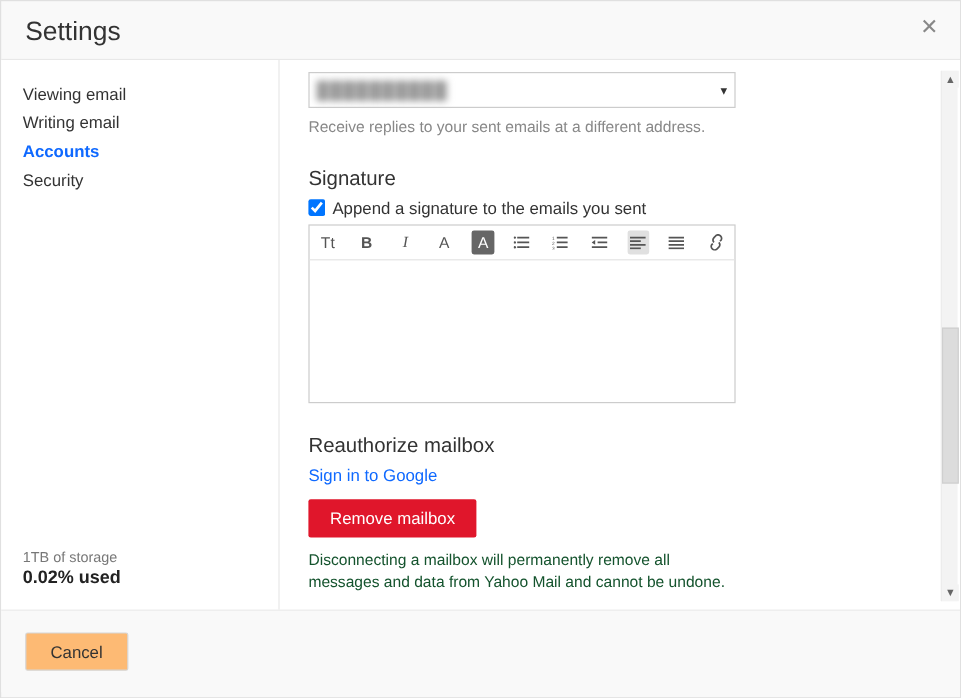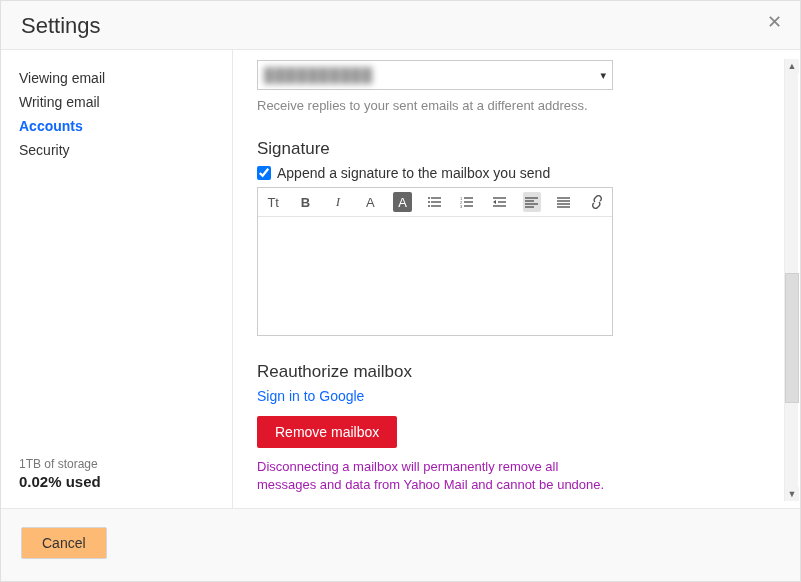--- a/index.html
+++ b/index.html
@@ -27,21 +27,21 @@
 .checkbox-row input { width: 14px; height: 14px; }
 .editor { width: 356px; border: 1px solid #ccc; background: #fff; }
 .toolbar { display: flex; align-items: center; gap: 14px; padding: 4px 6px; border-bottom: 1px solid #e4e4e4; }
 .tbtn { width: 20px; height: 20px; display: inline-flex; align-items: center; justify-content: center; font-size: 13px; color: #555; cursor: pointer; border-radius: 2px; }
 .tbtn.sel { background: #e0e0e0; }
 .tbtn.inverted { background: #666; color: #fff; }
 .editor-area { height: 118px; }
 .link { color: #0f69ff; font-size: 14px; cursor: pointer; display: inline-block; margin-bottom: 12px; }
 .btn { border: none; padding: 8px 18px; font-size: 14px; cursor: pointer; border-radius: 2px; }
 .btn-danger { background: #e0162b; color: #fff; }
-.desc { color: #a21caf; font-size: 13px; margin-top: 10px; max-width: 360px; line-height: 1.4; }
+.desc { color: #14532d; font-size: 13px; margin-top: 10px; max-width: 360px; line-height: 1.4; }
 .footer { padding: 18px 20px; display: flex; gap: 10px; background: #f9f9f9; }
 .btn-primary { background: #0f8cff; color: #fff; padding: 8px 24px; }
 .btn-default { background: #fdba74; color: #333; border: 1px solid #d6d6d6; padding: 7px 20px; }
 .scrollbar-rail { position: absolute; right: 2px; top: 58px; width: 14px; height: 442px; background: #f3f3f3; border-left:1px solid #ececec; }
 .scroll-arrow { width: 14px; height: 14px; font-size: 9px; color: #666; display:flex; align-items:center; justify-content:center; background:#f3f3f3; }
 .scroll-thumb { position: absolute; left: 0; width: 14px; background: #dcdcdc; border:1px solid #cfcfcf; }
 svg { display:block; }
 </style>
 </head>
 <body>
@@ -73,21 +73,21 @@
 
       <div class="reply-select">
         <span class="blur">██████████</span>
         <span class="caret">▾</span>
       </div>
       <div class="helper">Receive replies to your sent emails at a different address.</div>
 
       <div class="section-title">Signature</div>
       <label class="checkbox-row">
         <input type="checkbox" checked="" style="">
-        <span>Append a signature to the mailbox you send</span>
+        <span>Append a signature to the emails you sent</span>
       </label>
 
       <div class="editor">
         <div class="toolbar">
           <span class="tbtn">Tt</span>
           <span class="tbtn" style="font-weight:bold">B</span>
           <span class="tbtn" style="font-style:italic;font-family:serif">I</span>
           <span class="tbtn">A</span>
           <span class="tbtn inverted">A</span>
           <span class="tbtn">

